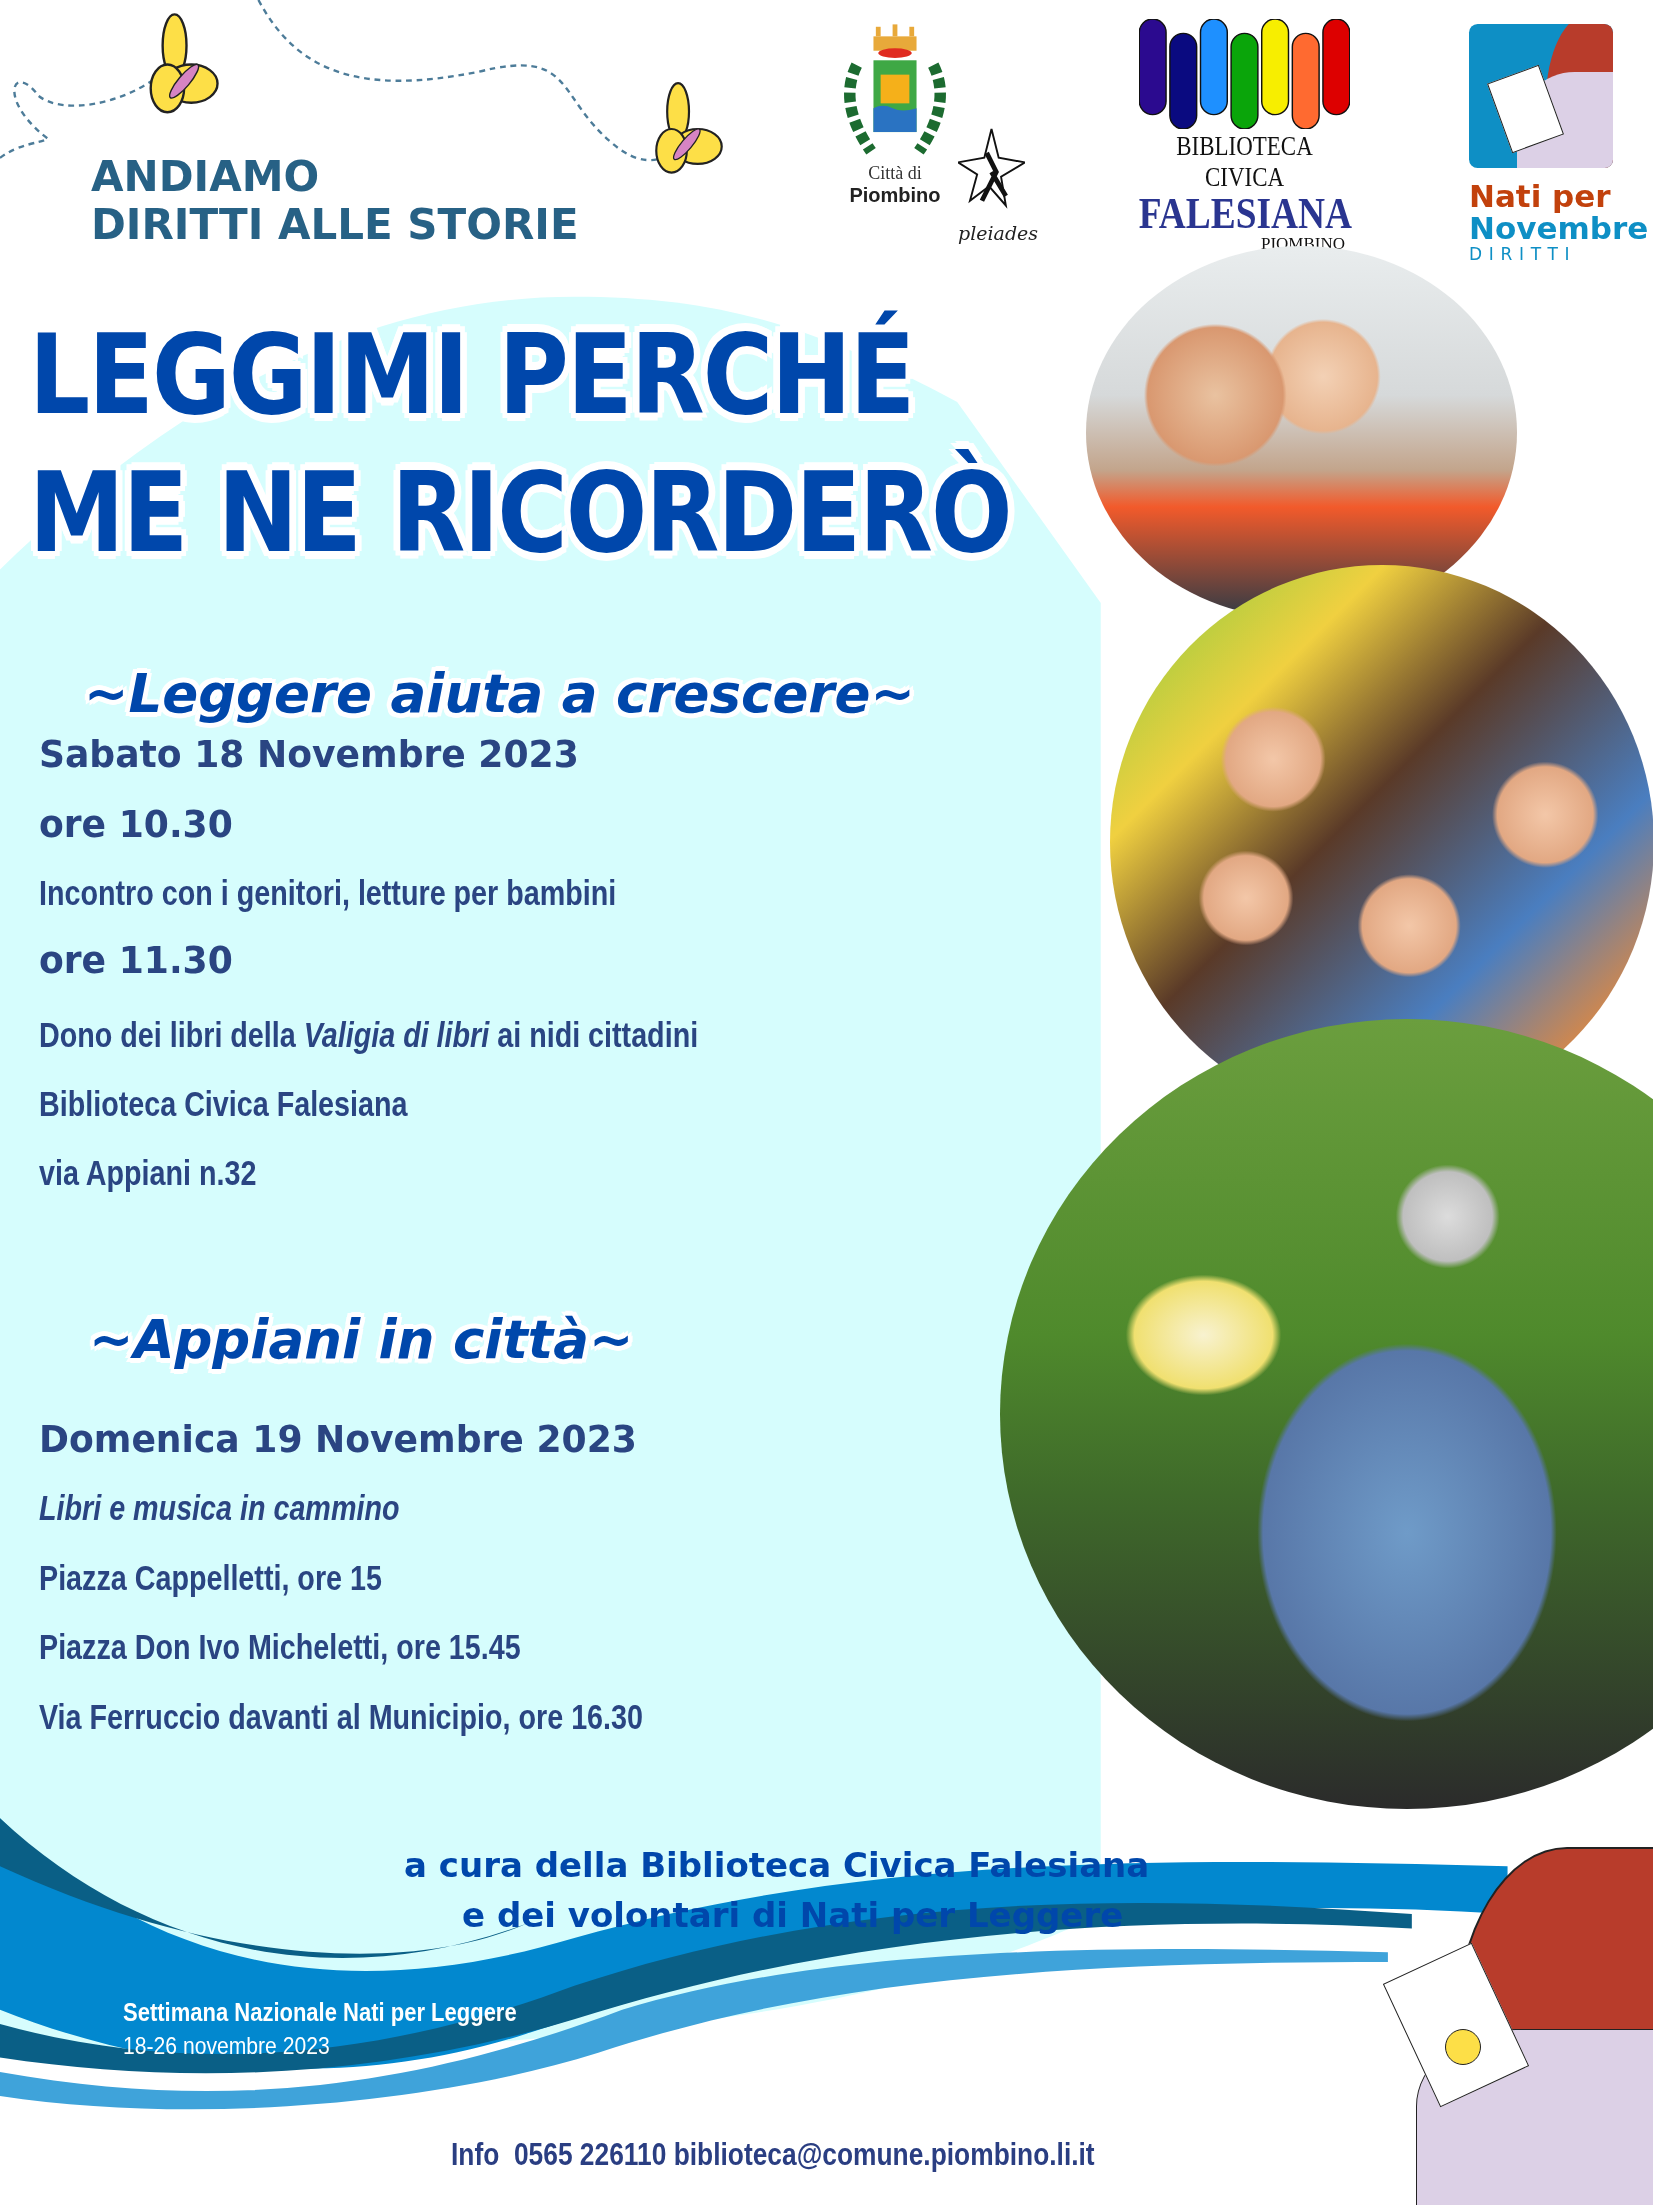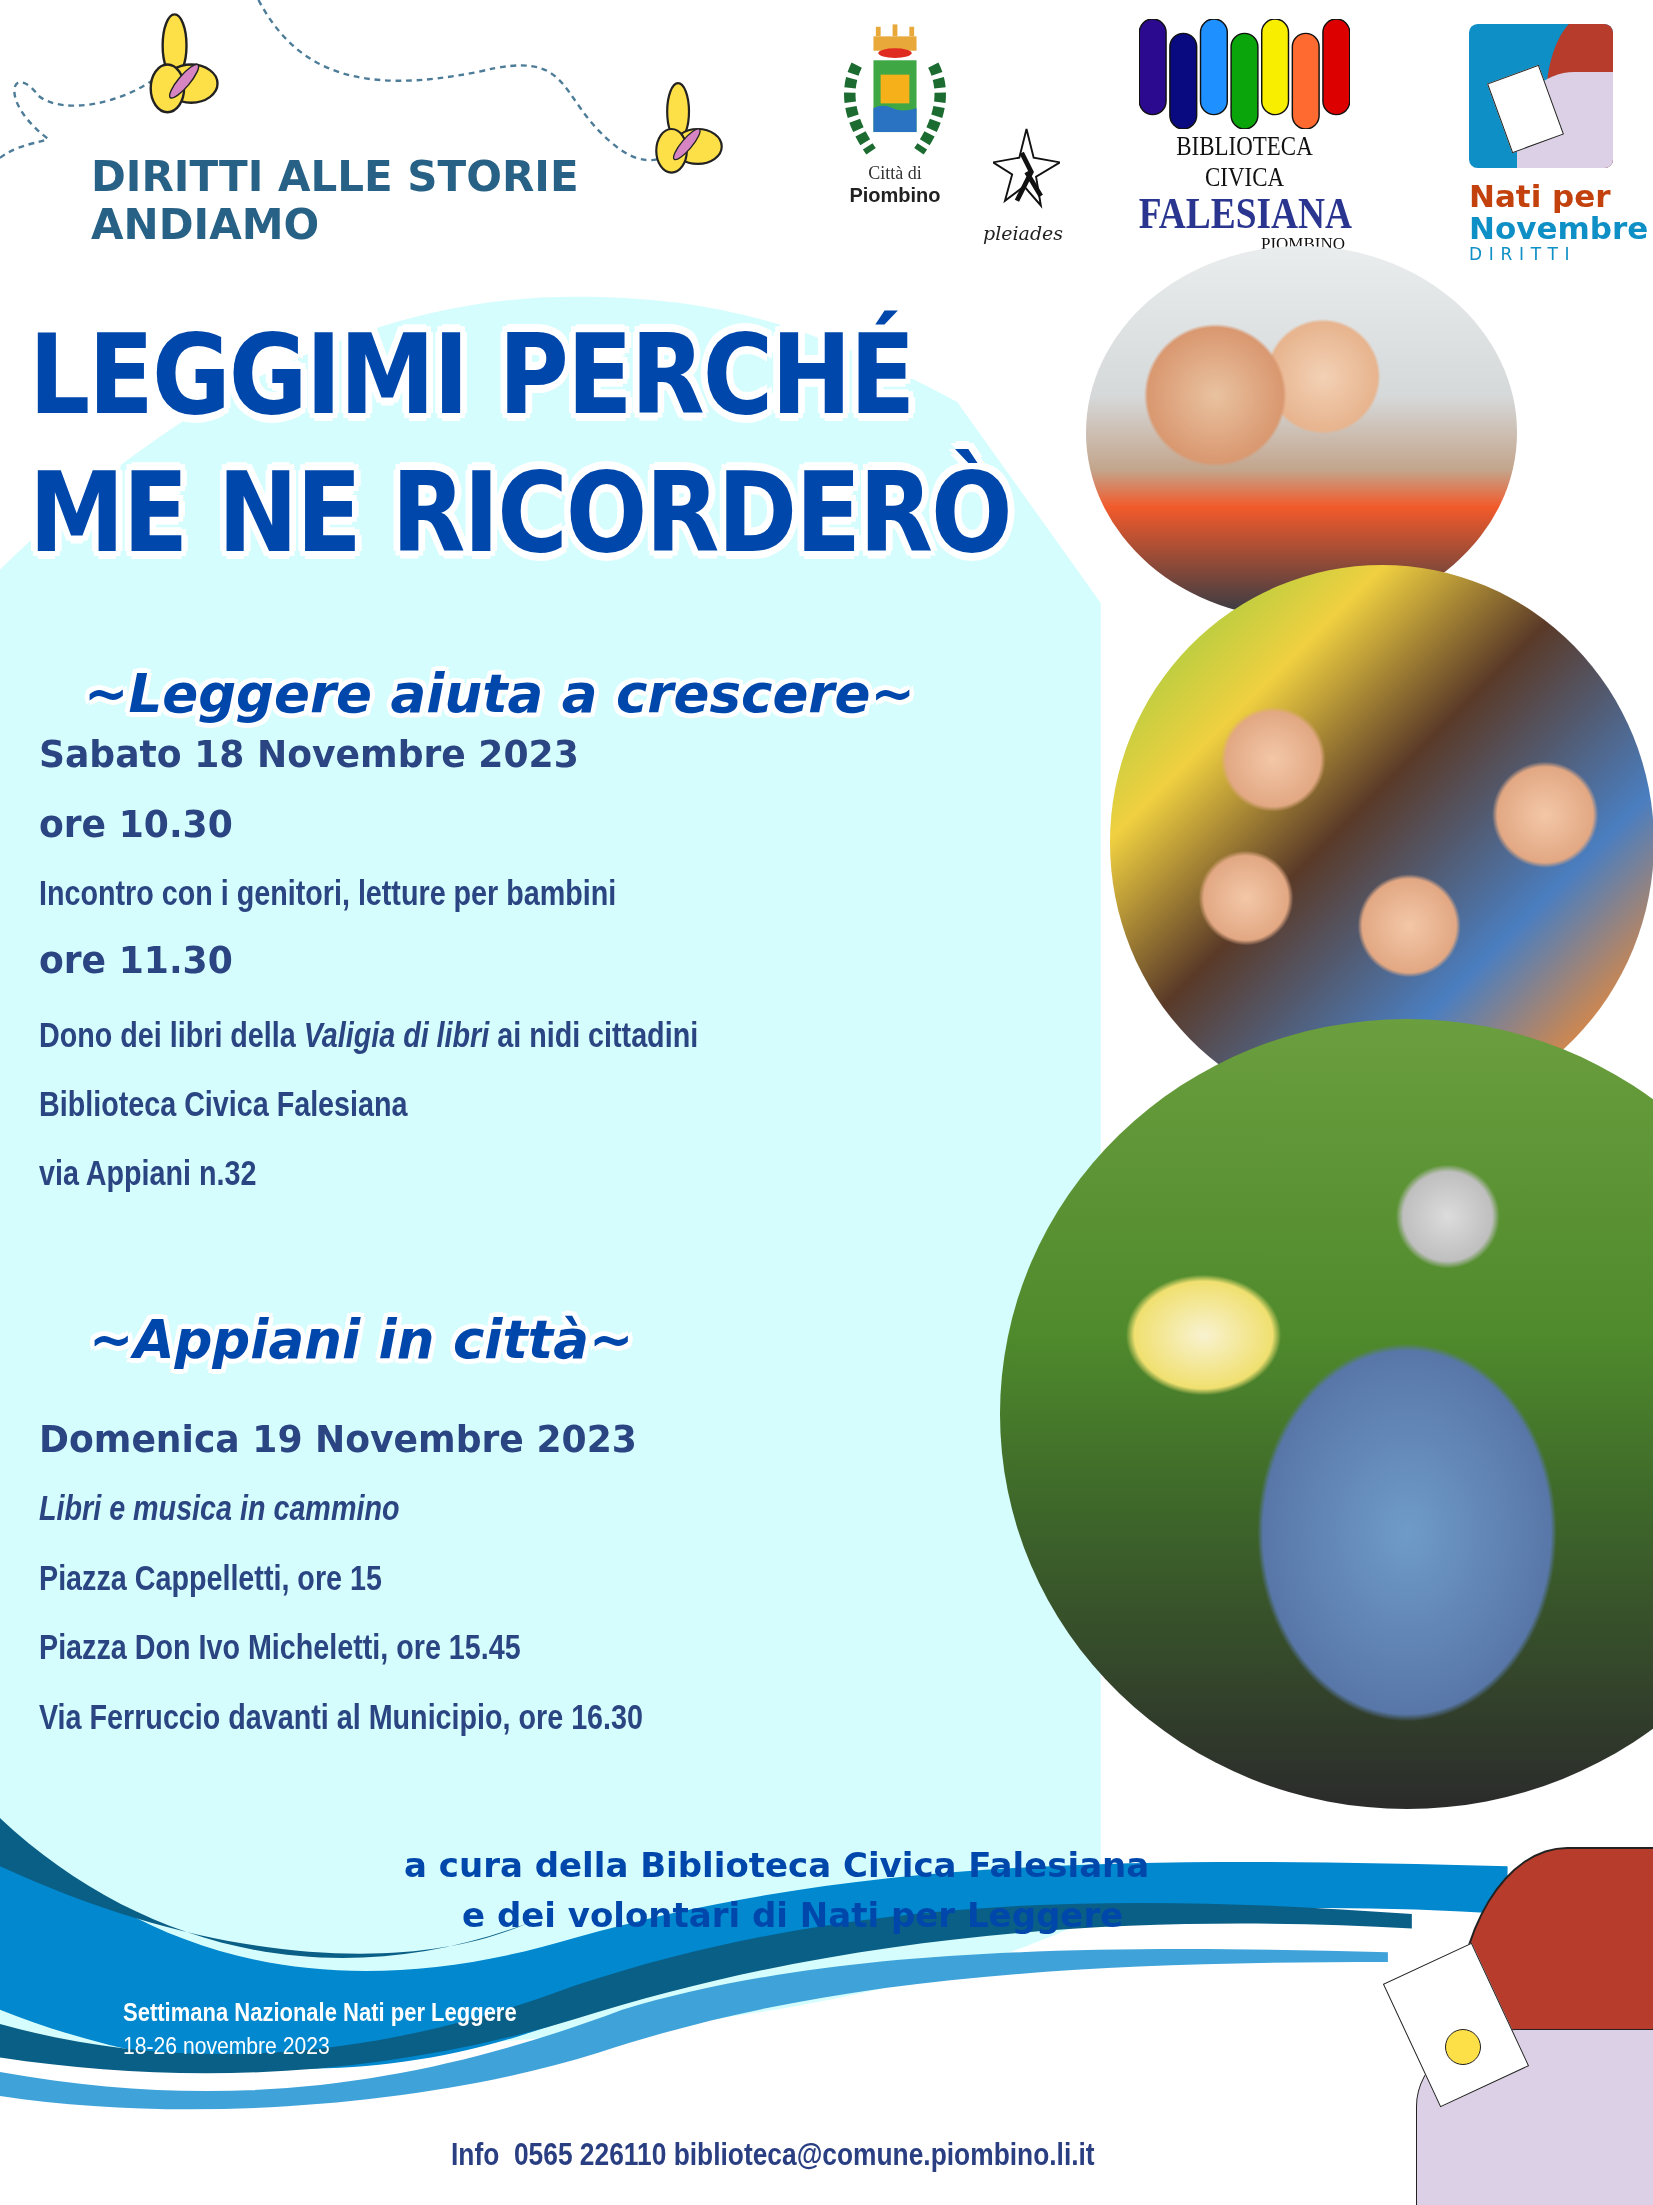--- a/index.html
+++ b/index.html
@@ -38,41 +38,41 @@
   <ellipse cx="75" cy="145" rx="12" ry="45" transform="rotate(40 75 145)" fill="#D784C3" stroke="#222" stroke-width="3"></ellipse>
 </svg>
 <svg class="abs" style="left:646px;top:81px;width:86px;height:96px;" viewBox="0 0 160 220">
   <ellipse cx="55" cy="70" rx="25" ry="65" fill="#FDDF47" stroke="#222" stroke-width="5"></ellipse>
   <ellipse cx="100" cy="150" rx="55" ry="40" fill="#FDDF47" stroke="#222" stroke-width="5"></ellipse>
   <ellipse cx="40" cy="160" rx="35" ry="50" fill="#FDDF47" stroke="#222" stroke-width="5"></ellipse>
   <ellipse cx="75" cy="145" rx="12" ry="45" transform="rotate(40 75 145)" fill="#D784C3" stroke="#222" stroke-width="3"></ellipse>
 </svg>
 
 <div class="abs" style="left:91px;top:153px;color:#276185;font-family:'DejaVu Sans',sans-serif;font-weight:bold;font-size:42px;line-height:48px;">
+  <div>ANDIAMO</div>
   <div>DIRITTI ALLE STORIE</div>
-  <div>ANDIAMO</div>
 </div>
 
 <div class="abs" style="left:823px;top:17px;width:144px;height:201px;text-align:center;">
   <svg width="134" height="144" viewBox="0 0 280 300">
     <rect x="95" y="40" width="90" height="30" fill="#E8A93A"></rect>
     <rect x="100" y="20" width="10" height="20" fill="#E8A93A"></rect>
       <rect x="135" y="15" width="10" height="25" fill="#E8A93A"></rect>
       <rect x="170" y="20" width="10" height="20" fill="#E8A93A"></rect>
     <ellipse cx="140" cy="75" rx="35" ry="10" fill="#E02B20"></ellipse>
     <rect x="95" y="90" width="90" height="150" fill="#3FA845"></rect>
     <rect x="110" y="120" width="60" height="60" fill="#F5B01A"></rect>
     <path d="M95 190 q 20 -10 40 0 t 50 0 v 50 h -90 z" fill="#2A73C2"></path>
     <path d="M60 100 q -40 80 30 180 M220 100 q 40 80 -30 180" fill="none" stroke="#1C6B30" stroke-width="24" stroke-dasharray="20 10"></path>
   </svg>
   <div style="font-family:Liberation Serif, serif;font-size:18px;color:#333;">Città di</div>
   <div style="font-family:'Liberation Sans',sans-serif;font-size:20px;font-weight:bold;color:#222;">Piombino</div>
 </div>
 
-<div class="abs" style="left:983px;top:124px;width:77px;height:144px;text-align:right;">
+<div class="abs" style="left:958px;top:124px;width:77px;height:144px;text-align:left;">
   <svg width="67" height="96" viewBox="0 0 140 200">
     <polygon points="70,10 85,70 140,80 90,110 100,170 65,130 25,160 40,105 0,80 55,70" fill="none" stroke="#111" stroke-width="4"></polygon>
     <path d="M60 60 l 20 40 l -30 60 M70 100 l 30 50" stroke="#111" stroke-width="10" fill="none"></path>
   </svg>
   <div style="font-family:'DejaVu Serif',serif;font-style:italic;font-size:19px;color:#222;">pleiades</div>
 </div>
 
 <div class="abs" style="left:1120px;top:19px;width:249px;text-align:center;">
   <svg width="211" height="110" viewBox="0 0 440 230">
     <rect x="0" y="0" width="56" height="200" rx="28" fill="#2B0A8F" stroke="#111" stroke-width="3"></rect>

